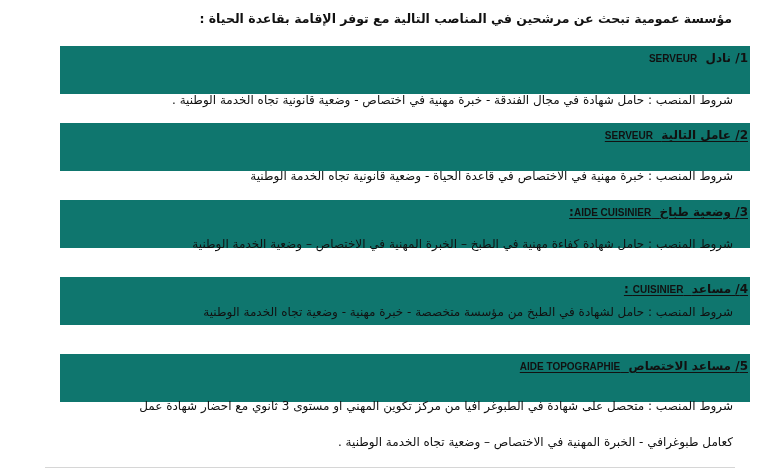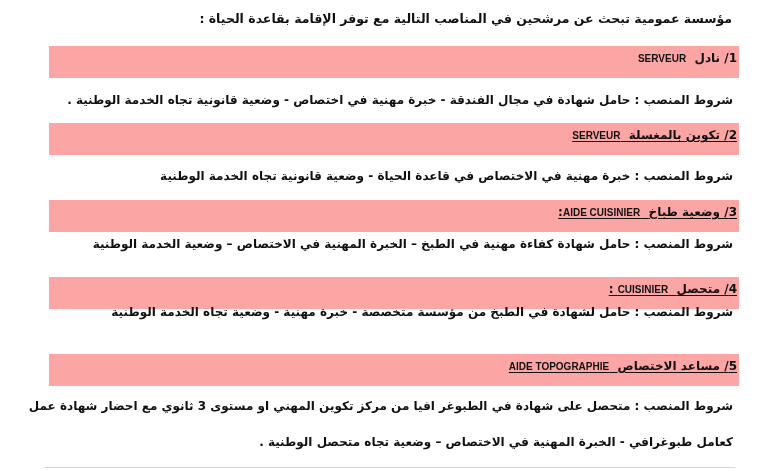--- a/index.html
+++ b/index.html
@@ -9,37 +9,37 @@
     font-family: "DejaVu Sans", sans-serif;
     position: relative;
   }
   .intro {
     position: absolute; top: 6px; right: 40px; width: 700px;
     direction: rtl; 
     font-size: 12.5px; font-weight: bold; line-height: 26px;
     padding-right: 8px;
   }
   .band {
-    position: absolute; left: 49px; width: 690px; height: 32px;
-    background: #fca5a5;
+    position: absolute; left: 60px; width: 690px; height: 48px;
+    background: #0f766e;
     direction: rtl;
   }
   .band-title {
     position: absolute; top: 5px; right: 2px;
     font-size: 12px; font-weight: bold; white-space: nowrap;
     direction: rtl;
   }
   .band-title.ul { text-decoration: underline; text-underline-offset: 2px; }
   .band-title .latin {
     font-family: "Liberation Sans", sans-serif; font-size: 10px; font-weight: bold;
   }
   .cond {
     position: absolute; right: 47px; width: 700px;
     direction: rtl; 
-    font-size: 12px; font-weight: bold; white-space: nowrap; line-height: 20px;
+    font-size: 12px; font-weight: normal; white-space: nowrap; line-height: 20px;
   }
   .bottom-rule {
     position: absolute; left: 45px; width: 690px; top: 467px; height: 1px; background: #d6d6d6;
   }
 </style>
 </head>
 <body>
 
 <div class="intro">مؤسسة عمومية تبحث عن مرشحين في المناصب التالية  مع توفر الإقامة بقاعدة الحياة :</div>
 
@@ -48,47 +48,47 @@
     <span>1/</span>
     <span>نادل</span>&nbsp;
     <span class="latin">SERVEUR</span>
   </span>
 </div>
 <div class="cond" style="top:90px">شروط المنصب :  حامل شهادة في مجال الفندقة  - خبرة مهنية في اختصاص  - وضعية قانونية تجاه الخدمة  الوطنية .</div>
 
 <div class="band" style="top:123px">
   <span class="band-title ul">
     <span>2/</span>
-    <span>تكوين بالمغسلة</span>&nbsp;
+    <span>عامل التالية</span>&nbsp;
     <span class="latin">SERVEUR</span>
   </span>
 </div>
 <div class="cond" style="top:166px">شروط المنصب : خبرة مهنية في الاختصاص  في قاعدة الحياة   - وضعية قانونية تجاه الخدمة الوطنية</div>
 
 <div class="band" style="top:200px">
   <span class="band-title ul">
     <span>3/</span>
     <span>وضعية طباخ</span>&nbsp;
     <span class="latin">AIDE CUISINIER</span><span>:</span>
   </span>
 </div>
 <div class="cond" style="top:234px">شروط المنصب : حامل شهادة كفاءة مهنية في الطبخ – الخبرة المهنية في الاختصاص – وضعية  الخدمة الوطنية</div>
 
 <div class="band" style="top:277px">
   <span class="band-title ul">
     <span>4/</span>
-    <span>متحصل</span>&nbsp;
+    <span>مساعد</span>&nbsp;
     <span class="latin">CUISINIER</span><span> :</span>
   </span>
 </div>
 <div class="cond" style="top:302px">شروط المنصب : حامل لشهادة في الطبخ من مؤسسة متخصصة  - خبرة مهنية  - وضعية تجاه الخدمة الوطنية</div>
 
 <div class="band" style="top:354px">
   <span class="band-title ul">
     <span>5/</span>
     <span>مساعد الاختصاص</span>&nbsp;
     <span class="latin">AIDE TOPOGRAPHIE</span>
   </span>
 </div>
 <div class="cond" style="top:396px">شروط المنصب : متحصل على شهادة في الطبوغر افيا  من مركز تكوين المهني  او  مستوى 3 ثانوي مع احضار شهادة عمل</div>
-<div class="cond" style="top:432px">كعامل طبوغرافي -  الخبرة المهنية  في الاختصاص – وضعية تجاه متحصل الوطنية .</div>
+<div class="cond" style="top:432px">كعامل طبوغرافي -  الخبرة المهنية  في الاختصاص – وضعية تجاه الخدمة الوطنية .</div>
 
 <div class="bottom-rule"></div>
 
 </body></html>

